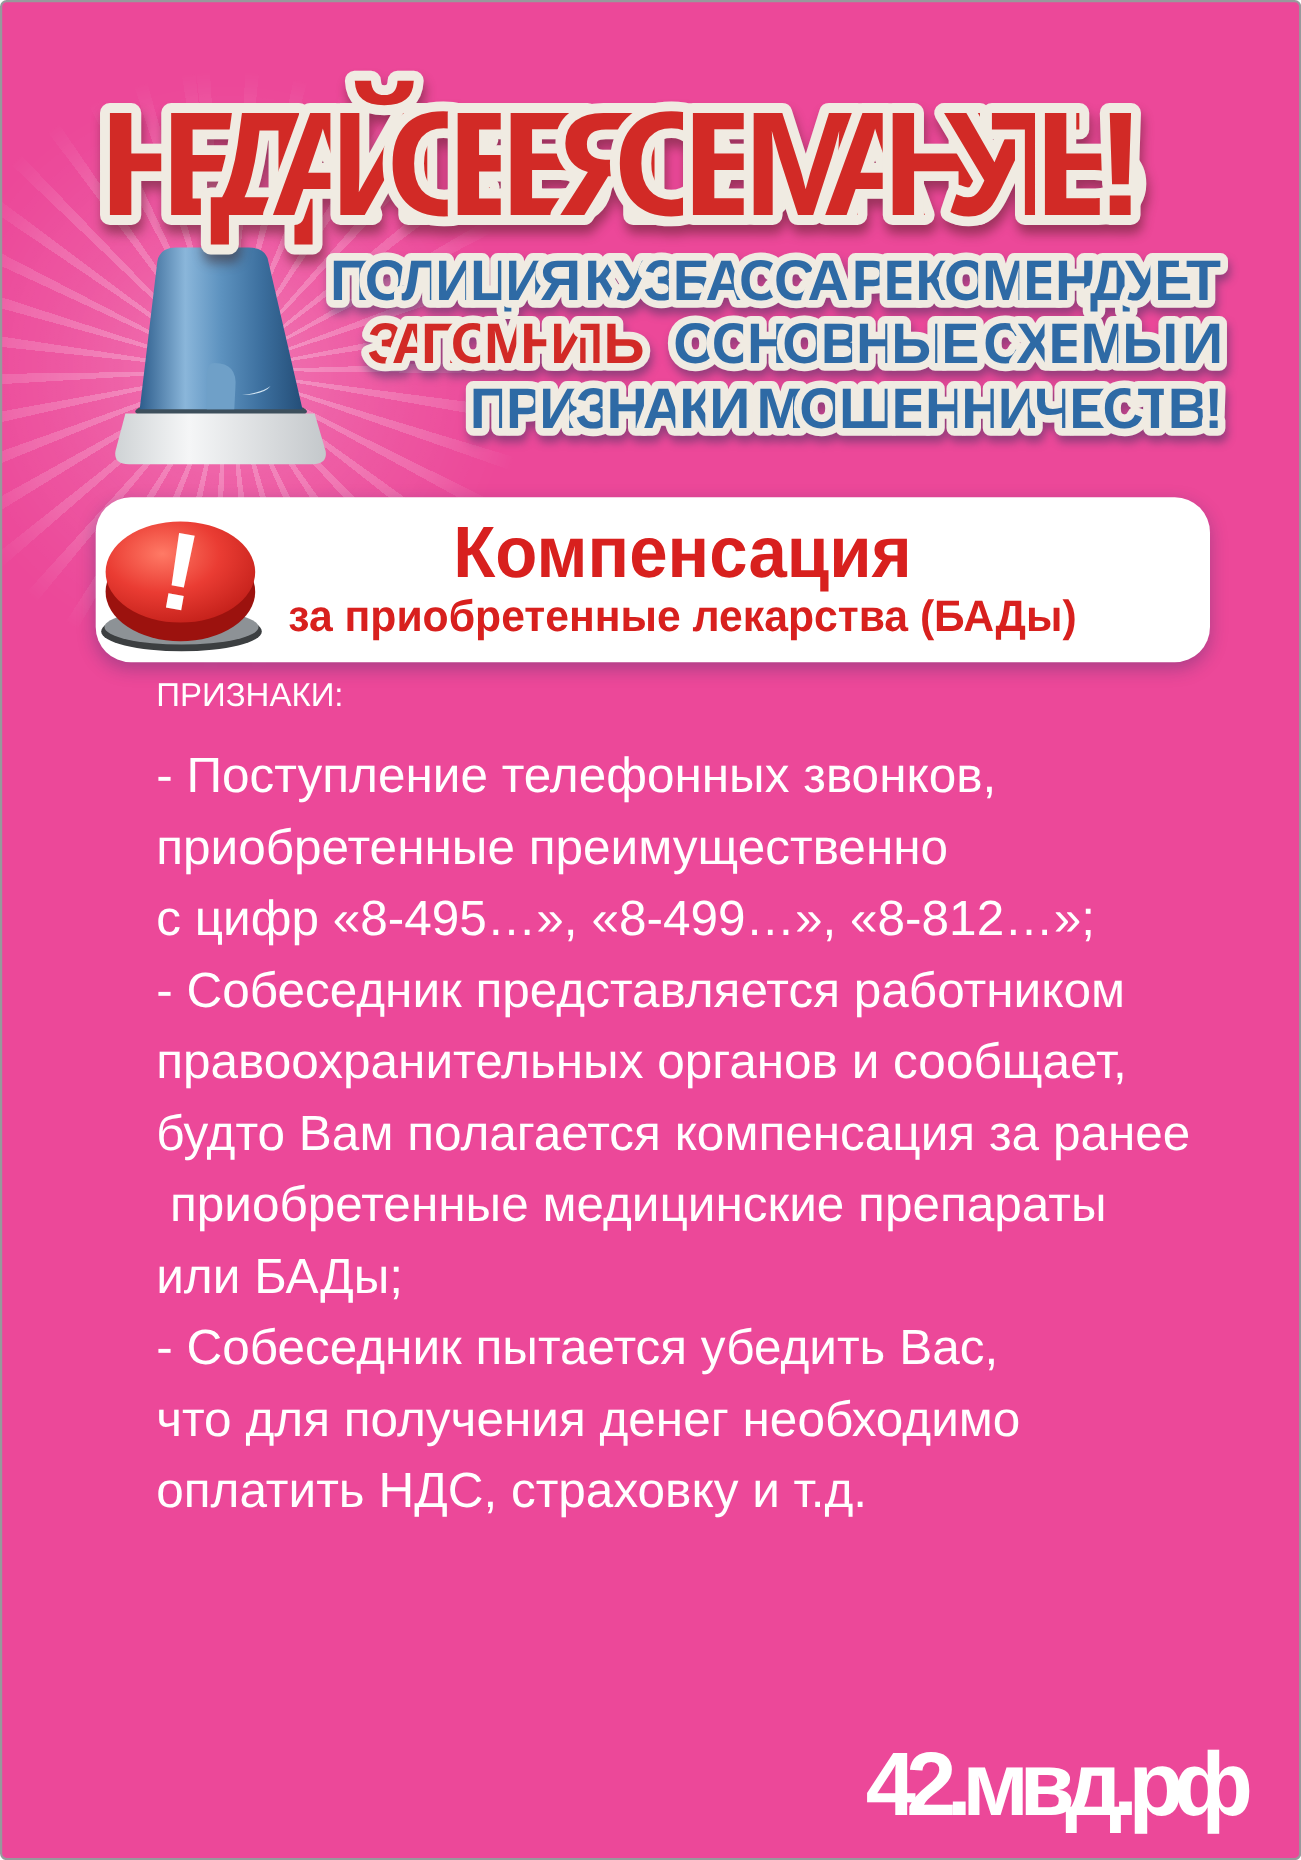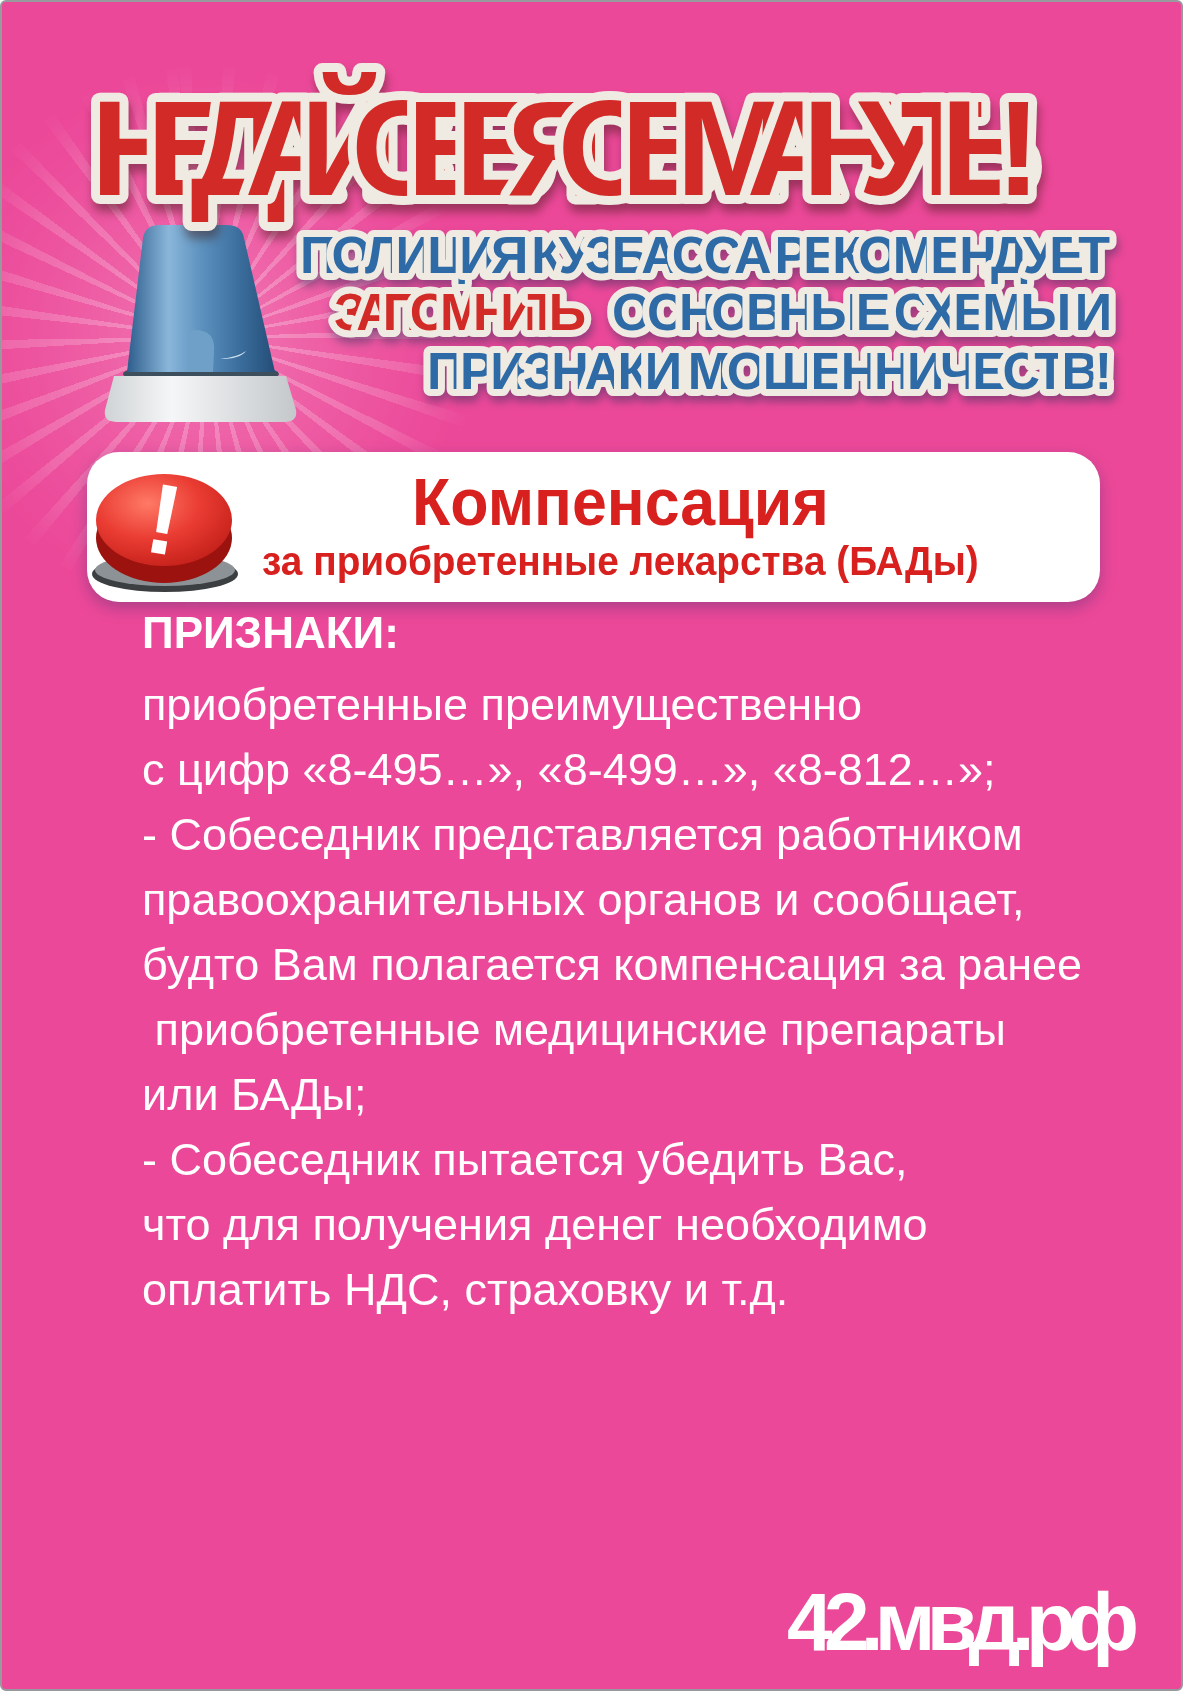--- a/index.html
+++ b/index.html
@@ -42,21 +42,21 @@
   }
   .card-subtitle {
     color:#d8201e; font-weight:bold; font-size:40px; line-height:50px;
     display:inline-block; transform:scaleX(.97); white-space:nowrap;
   }
   .alert-button-svg { position:absolute; left:0px; top:10px; }
   .body-text {
     position:absolute; left:140px; top:598px; width:980px;
     color:#ffffff;
   }
-  .body-heading { font-weight:bold; font-size:44px; line-height:66px; margin-bottom:6px; }
+  .body-heading { font-weight:normal; font-size:30px; line-height:66px; margin-bottom:6px; }
   .body-line { font-size:45px; line-height:65px; white-space:pre-wrap; }
   .footer-svg { position:absolute; left:700px; top:1572px; }
 </style>
 </head>
 <body>
 
 <div class="poster">
 
   <div class="burst"></div>
 
@@ -112,20 +112,21 @@
       <ellipse cx="78" cy="112" rx="73" ry="18" fill="#3c3f41"></ellipse>
       <ellipse cx="78" cy="108" rx="70" ry="16" fill="#8d9296"></ellipse>
       <ellipse cx="77" cy="76" rx="68" ry="45" fill="#9c120e"></ellipse>
       <ellipse cx="77" cy="58" rx="68" ry="46" fill="url(#redBtn)"></ellipse>
       <text x="77" y="92" text-anchor="middle" font-family="Liberation Sans, sans-serif" font-size="100" font-weight="bold" fill="#ffffff" transform="rotate(10 77 58)">!</text>
     </svg>
   </div>
 
   <div class="body-text">
     <div class="body-heading">ПРИЗНАКИ:</div>
+    <div class="body-line">- Поступление телефонных звонков,</div>
     <div class="body-line">приобретенные преимущественно</div>
     <div class="body-line">с цифр «8-495…», «8-499…», «8-812…»;</div>
     <div class="body-line">- Собеседник представляется работником</div>
     <div class="body-line">правоохранительных органов и сообщает,</div>
     <div class="body-line">будто Вам полагается компенсация за ранее</div>
     <div class="body-line"> приобретенные медицинские препараты</div>
     <div class="body-line">или БАДы;</div>
     <div class="body-line">- Собеседник пытается убедить Вас,</div>
     <div class="body-line">что для получения денег необходимо</div>
     <div class="body-line">оплатить НДС, страховку и т.д.</div>

